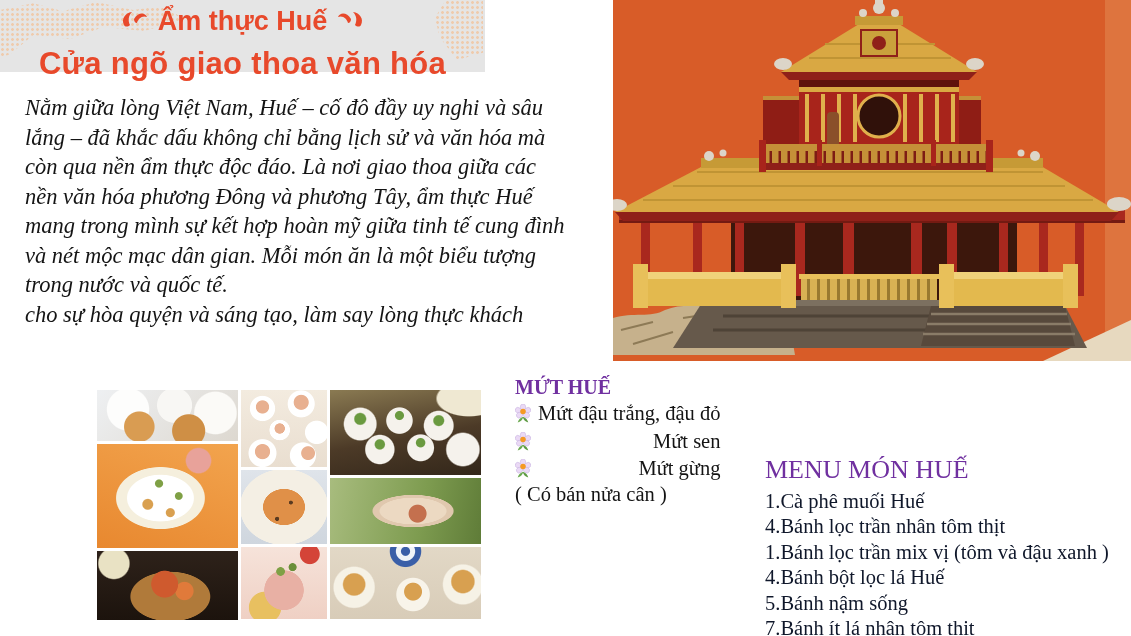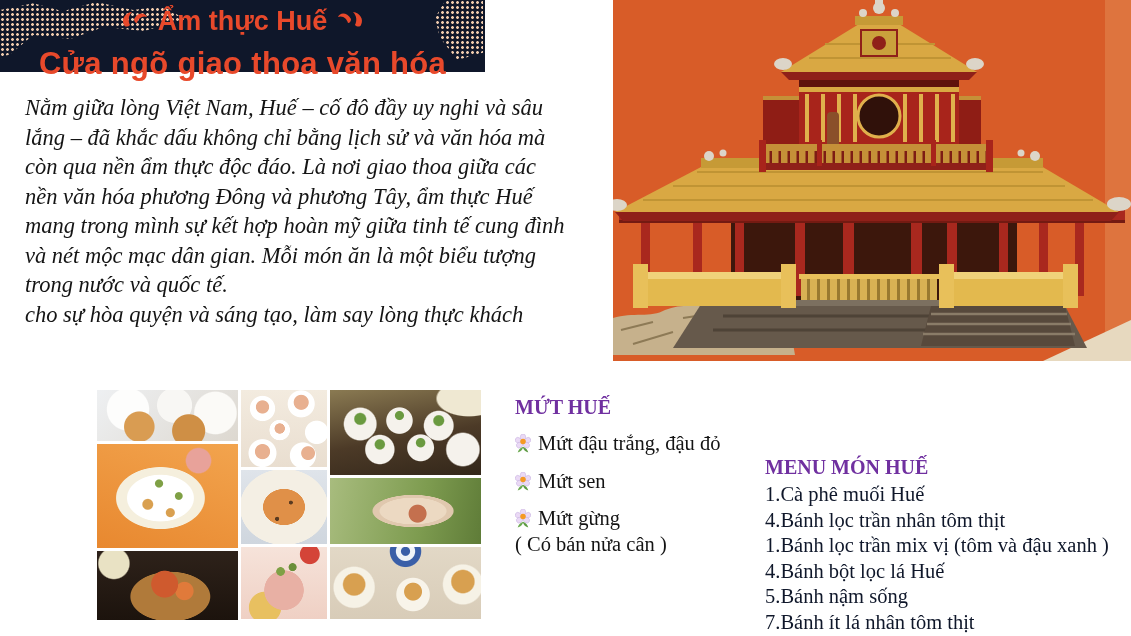--- a/index.html
+++ b/index.html
@@ -3,21 +3,21 @@
 <meta charset="utf-8">
 <style>
   html,body{margin:0;padding:0;}
   body{
     width:1131px;height:636px;position:relative;overflow:hidden;
     background:#ffffff;font-family:"Liberation Serif",serif;
   }
   
   .header-band{
     position:absolute;left:0;top:0;width:485px;height:72px;
-    background:#0f172a;
+    background:#e5e5e5;
   }
   .dots{
     position:absolute;
     background-image:radial-gradient(#efcbad 1.3px, transparent 1.5px);
     background-size:5px 5px;
   }
   .dots-left{left:0;top:2px;width:185px;height:66px;
     clip-path:polygon(0 12%,18% 2%,34% 14%,52% 0,72% 12%,88% 6%,100% 26%,78% 44%,56% 38%,38% 56%,18% 50%,6% 78%,0 86%);}
   .dots-right{right:2px;top:0;width:48px;height:60px;
     clip-path:polygon(22% 0,100% 0,100% 88%,46% 100%,10% 62%,0 30%);}
@@ -110,27 +110,27 @@
   .t-c3r3{height:72px;background:
     radial-gradient(circle at 50% 6%, #3a5fa8 0 4%, #f0f4f8 5% 9%, #3a5fa8 10% 15%, transparent 16%),
     radial-gradient(circle at 16% 52%, #d8a050 0 8%, transparent 9%),
     radial-gradient(circle at 55% 62%, #d8a050 0 9%, transparent 10%),
     radial-gradient(circle at 88% 48%, #d8a050 0 8%, transparent 9%),
     radial-gradient(circle at 16% 56%, #f6f2e6 0 15%, transparent 16%),
     radial-gradient(circle at 55% 66%, #f8f4ea 0 17%, transparent 18%),
     radial-gradient(circle at 88% 52%, #f6f2e6 0 14%, transparent 15%),
     linear-gradient(180deg,#e2d8c6,#d8ccb8);}
   
-  .jam{position:absolute;left:515px;top:396px;}
+  .jam{position:absolute;left:515px;top:376px;}
   .jam-title{color:#7030a0;font-weight:bold;font-size:20px;line-height:1.1;}
-  .jam-item{display:flex;align-items:center;gap:7px;font-size:20.5px;color:#141414;margin-top:14px;line-height:1.15;white-space:nowrap;}
+  .jam-item{display:flex;align-items:center;gap:7px;font-size:20.5px;color:#141414;margin-top:4px;line-height:1.15;white-space:nowrap;justify-content:space-between;}
   .jam-note{font-size:20.5px;color:#141414;margin-top:2px;white-space:nowrap;}
   
   .menu{position:absolute;left:765px;top:456px;}
-  .menu-title{color:#7030a0;font-weight:bold;font-size:20px;line-height:1.1;margin-bottom:4px;}
+  .menu-title{color:#7030a0;font-weight:normal;font-size:26px;line-height:1.1;margin-bottom:4px;}
   .menu-item{font-size:20.5px;line-height:25.5px;color:#0f172a;white-space:nowrap;}
 </style>
 </head>
 <body>
 
 <div class="header-band">
   <div class="dots dots-left"></div>
   <div class="dots dots-right"></div>
   <div class="titles">
     <div class="t1">

